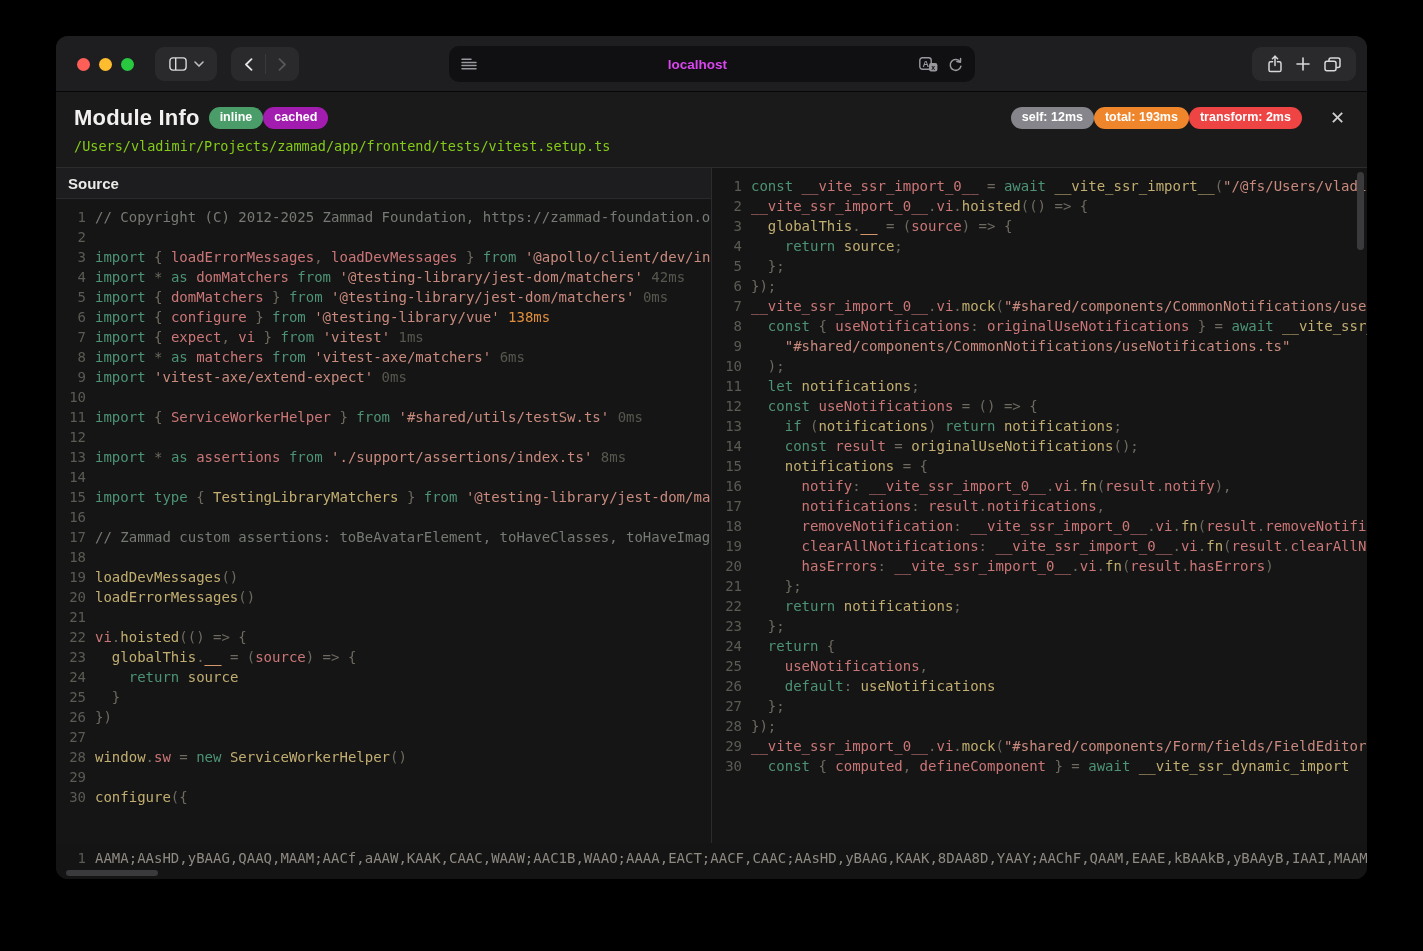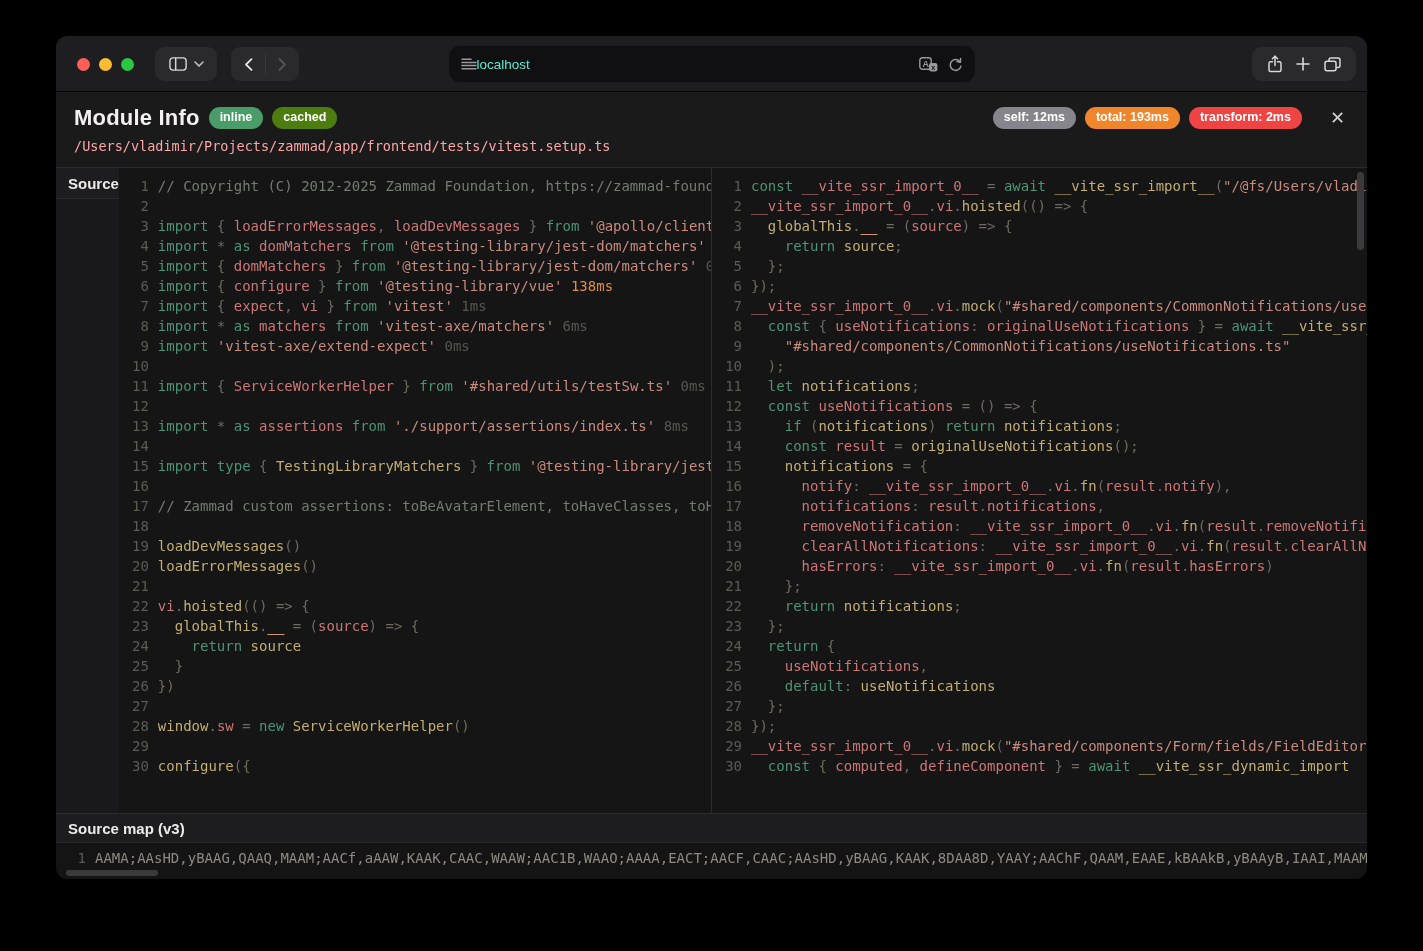--- a/index.html
+++ b/index.html
@@ -13,36 +13,36 @@
   .lights{position:absolute;left:21px;top:22px;display:flex;gap:9px}
   .light{width:13px;height:13px;border-radius:50%}
   .tbtn{position:absolute;top:11px;height:34px;background:#2a2a2d;border-radius:9px;
     display:flex;align-items:center;justify-content:center;color:#d9d9db}
   .sidebar-btn{left:99px;width:62px;gap:7px}
   .nav-btn{left:175px;width:68px;gap:0;padding:0}
   .nav-seg{width:33px;display:flex;align-items:center;justify-content:center}
   .nav-div{width:1px;height:20px;background:#3a3a3e}
   .urlbar{position:absolute;left:50%;transform:translateX(-50%);top:10px;width:526px;height:36px;
     background:#101012;border-radius:10px;display:flex;align-items:center;padding:0 12px;color:#98989e}
-  .url-title{flex:1;text-align:left;color:#5eead4;font-size:13.5px;font-weight:400}
+  .url-title{flex:1;text-align:center;color:#d946ef;font-size:13.5px;font-weight:700}
   .url-right{display:flex;align-items:center;gap:10px}
   .right-pill{position:absolute;right:11px;top:11px;width:104px;height:34px;background:#2a2a2d;
     border-radius:9px;display:flex;align-items:center;justify-content:space-around;color:#d8d8da;padding:0 8px}
   
   .mheader{flex:none;background:#1a1a1b;border-bottom:1px solid #2c2c2e}
   .mh-row1{display:flex;align-items:center;gap:9px;padding:13px 18px 0 18px}
   .mh-title{font-size:22px;font-weight:bold;color:#f2f1ef;letter-spacing:.2px}
   .pill{border-radius:999px;color:#fff;font-size:12.5px;font-weight:bold;padding:3px 11px;line-height:1.25;white-space:nowrap}
   .mh-spacer{flex:1}
-  .timings{display:flex;gap:9px;align-items:flex-start}
+  .timings{display:flex;gap:0;align-items:flex-start}
   .close-btn{margin-left:15px;font-size:18px;color:#cfcfcd;line-height:1;cursor:default;background:none;border:none;padding:2px 4px;font-family:inherit}
-  .mh-path{padding:7px 18px 13px;font-family:"DejaVu Sans Mono", monospace;font-size:13.5px;color:#fca5a5}
+  .mh-path{padding:7px 18px 13px;font-family:"DejaVu Sans Mono", monospace;font-size:13.5px;color:#84cc16}
   
   .panels{display:flex;flex:1;min-height:0}
-  .panel{flex:1;min-width:0;display:flex;flex-direction:row}
+  .panel{flex:1;min-width:0;display:flex;flex-direction:column}
   .panel+.panel{border-left:1px solid #2c2c2e}
   .panel-header{height:31px;flex:none;background:#1d1d1f;border-bottom:1px solid #2a2a2c;
     display:flex;align-items:center;padding-left:12px;font-weight:bold;font-size:15px;color:#ecebe8}
   .code-body{flex:1;overflow:hidden;background:#151516;padding-top:8px;position:relative;
     font-family:"DejaVu Sans Mono", monospace;font-size:14px;line-height:20px}
   .code-line{display:flex;height:20px;white-space:pre}
   .ln{flex:none;width:30px;text-align:right;margin-right:9px;color:#5b5b54}
   .codetext{flex:1;min-width:0;overflow:hidden;white-space:pre;color:var(--tok-n)}
   .tok-k{color:var(--tok-k)} .tok-v{color:var(--tok-v)} .tok-s{color:var(--tok-s)}
   .tok-f{color:var(--tok-f)} .tok-c{color:var(--tok-c)} .tok-p{color:var(--tok-p)}
@@ -149,21 +149,21 @@
           </svg>
         </span>
       </div>
     </div>
 
     <div class="mheader">
       <div class="mh-row1">
         <span class="mh-title">Module Info</span>
         <span class="timings">
             <span class="pill" style="background: rgb(74, 157, 104);">inline</span>
-            <span class="pill" style="background: #4d7c0f;">cached</span>
+            <span class="pill" style="background: #a21caf;">cached</span>
           </span>
         <span class="mh-spacer"></span>
         <span class="timings">
             <span class="pill" style="background: rgb(133, 133, 139);">self: 12ms</span>
             <span class="pill" style="background: rgb(240, 134, 44);">total: 193ms</span>
             <span class="pill" style="background: #ef4444;">transform: 2ms</span>
           </span>
         <button class="close-btn">✕</button>
       </div>
       <div class="mh-path">/Users/vladimir/Projects/zammad/app/frontend/tests/vitest.setup.ts</div>
@@ -235,21 +235,20 @@
             <div class="code-line"><span class="ln">25</span><span class="codetext"><span class="tok-n">    </span><span class="tok-v">useNotifications</span><span class="tok-p">,</span></span></div>
             <div class="code-line"><span class="ln">26</span><span class="codetext"><span class="tok-n">    </span><span class="tok-k">default</span><span class="tok-p">: </span><span class="tok-f">useNotifications</span></span></div>
             <div class="code-line"><span class="ln">27</span><span class="codetext"><span class="tok-p">  };</span></span></div>
             <div class="code-line"><span class="ln">28</span><span class="codetext"><span class="tok-p">});</span></span></div>
             <div class="code-line"><span class="ln">29</span><span class="codetext"><span class="tok-v">__vite_ssr_import_0__</span><span class="tok-p">.</span><span class="tok-v">vi</span><span class="tok-p">.</span><span class="tok-f">mock</span><span class="tok-p">(</span><span class="tok-s">"#shared/components/Form/fields/FieldEditor/FieldEditor</span></span></div>
             <div class="code-line"><span class="ln">30</span><span class="codetext"><span class="tok-n">  </span><span class="tok-k">const</span><span class="tok-p"> { </span><span class="tok-v">computed</span><span class="tok-p">, </span><span class="tok-v">defineComponent</span><span class="tok-p"> } = </span><span class="tok-k">await</span><span class="tok-n"> </span><span class="tok-f">__vite_ssr_dynamic_import</span></span></div>
           </div>
       </div>
     </div>
 
-    <div class="map-bar">Source map (v3)</div>
     <div class="map-body">
       <div class="map-row">
         <span class="ln">1</span>
         <span class="map-content">AAMA;AAsHD,yBAAG,QAAQ,MAAM;AACf,aAAW,KAAK,CAAC,WAAW;AAC1B,WAAO;AAAA,EACT;AACF,CAAC;AAsHD,yBAAG,KAAK,8DAA8D,YAAY;AAChF,QAAM,EAAE,kBAAkB,yBAAyB,IAAI,MAAM</span>
       </div>
       <div class="hscroll-thumb"></div>
     </div>
 
   </div>
 </div>

